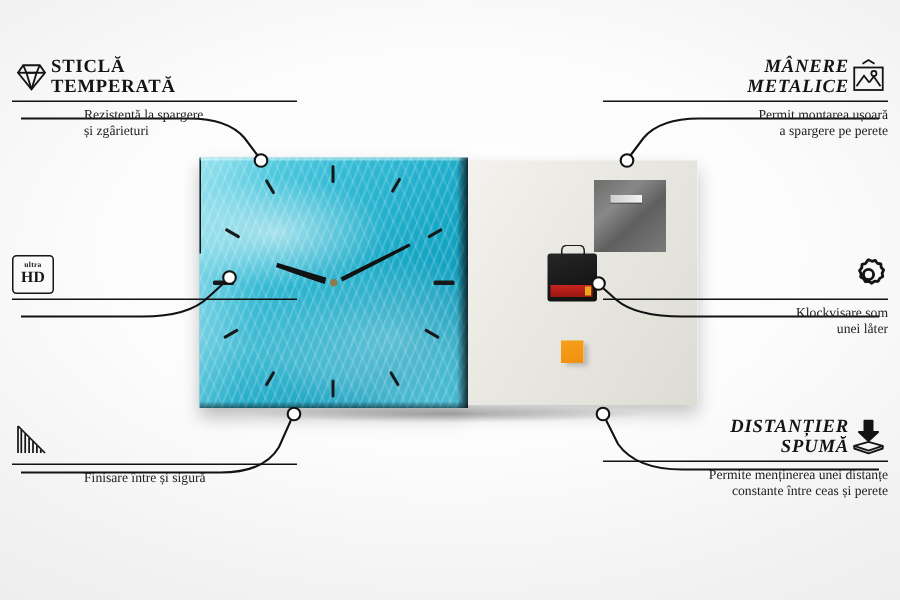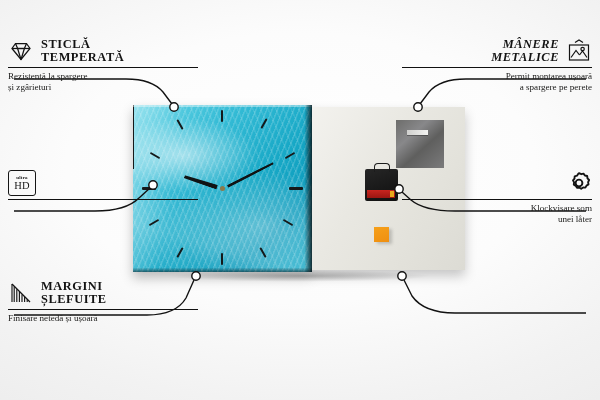--- a/index.html
+++ b/index.html
@@ -26,21 +26,20 @@
   .feature {
     position: absolute;
     width: 190px;
   }
   .feature.left  { left: 8px;  text-align: left; }
   .feature.right { right: 8px; text-align: right; }
 
   .f-head {
     display: flex;
     align-items: center;
-    gap: 7px;
     line-height: 1.04;
   }
   .feature.right .f-head { justify-content: flex-end; font-style: italic; }
 
   .f-title {
     font-family: "Liberation Serif", serif;
     font-weight: bold;
     font-size: 12.4px;
     letter-spacing: 0.55px;
     color: #141414;
@@ -52,20 +51,21 @@
     border-top: 1.3px solid #111;
     margin: 3px 0 3px 0;
     width: 100%;
   }
   .f-sub {
     font-family: "Liberation Serif", serif;
     font-size: 9.1px;
     color: #20201f;
     line-height: 1.25;
     white-space: pre-line;
+    margin-left: 48px;
   }
 
   .f-icon {
     width: 26px;
     height: 26px;
     flex: 0 0 26px;
     display: block;
   }
   .f-icon svg { display: block; width: 26px; height: 26px; }
 
@@ -238,21 +238,21 @@
     flex-direction: column;
     align-items: center;
     justify-content: center;
     width: 26px; height: 24px;
     border: 1.4px solid #151515;
     border-radius: 3px;
     flex: 0 0 26px;
     line-height: 1;
   }
   .hd-badge .u { font-size: 5px; font-weight: bold; letter-spacing: .2px; color:#151515; }
-  .hd-badge .h { font-size: 10.5px; font-weight: normal; letter-spacing: .2px; color:#151515; margin-top: .5px;}
+  .hd-badge .h { font-size: 10.5px; font-weight: bold; letter-spacing: .2px; color:#151515; margin-top: .5px;}
 </style>
 </head>
 <body>
 
 <div id="stage">
 
   <div id="product">
 
     <div id="floor-shadow"></div>
 
@@ -356,25 +356,23 @@
               <path d="M4 4 L22 22"></path>
           <path d="M6.2 6.6 L6.2 22"></path>
               <path d="M8.8 9.2 L8.8 22"></path>
           <path d="M11.4 11.8 L11.4 22"></path>
               <path d="M14 14.4 L14 22"></path>
           <path d="M16.6 17 L16.6 22"></path>
               <path d="M19.2 19.6 L19.2 22"></path>
         </g>
           </svg>
       </span>
-      <span class="f-title">MARGINI
-ȘLEFUITE</span>
-    </div>
-    <div class="f-rule"></div>
-    <div class="f-sub">Finisare netedă și ușoară</div>
+    </div>
+    <div class="f-rule"></div>
+    <div class="f-sub">Finisare între și sigură</div>
   </div>
 
   <div class="feature right" id="feat-handles">
     <div class="f-head">
       <span class="f-title">MÂNERE
 METALICE</span>
       <span class="f-icon">
         <svg viewBox="0 0 26 26">
             <g stroke="#141414" stroke-width="1.2" fill="none">
           <path d="M9 4.5 L13 2 L17 4.5"></path>
@@ -400,14 +398,32 @@
           <circle cx="13" cy="13" r="3.4"></circle>
         </g>
           </svg>
       </span>
     </div>
     <div class="f-rule"></div>
     <div class="f-sub">Klockvisare som
 unei låter</div>
   </div>
 
+  <div class="feature right" id="feat-spacer">
+    <div class="f-head">
+      <span class="f-title">DISTANȚIER
+SPUMĂ</span>
+      <span class="f-icon">
+        <svg viewBox="0 0 26 26">
+            <g stroke="#141414" stroke-width="1.25" fill="none" stroke-linejoin="round">
+          <path d="M10.3 2.5 L15.7 2.5 L15.7 10 L19.4 10 L13 16 L6.6 10 L10.3 10 Z" fill="#141414"></path>
+          <path d="M13 16.6 L22.5 19.2 L13 22.4 L3.5 19.2 Z"></path>
+          <path d="M3.5 19.2 L3.5 21.0 L13 24.2 L22.5 21.0 L22.5 19.2"></path>
+        </g>
+          </svg>
+      </span>
+    </div>
+    <div class="f-rule"></div>
+    <div class="f-sub">Permite menținerea unei distanțe
+constante între ceas și perete</div>
+  </div>
 
 </div>
 
 </body></html>

